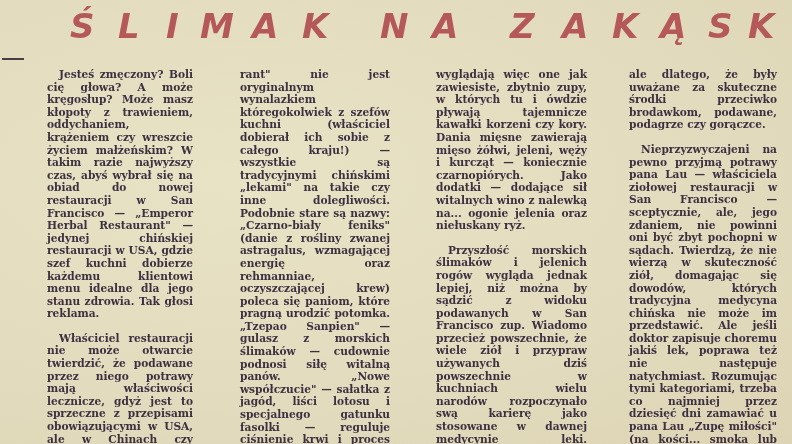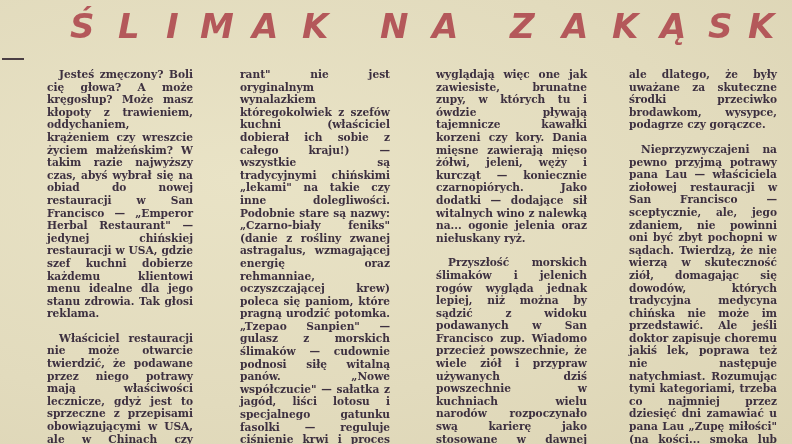--- a/index.html
+++ b/index.html
@@ -75,22 +75,22 @@
     <p>Właściciel restauracji nie może otwarcie twierdzić, że podawane przez niego potrawy mają właściwości lecznicze, gdyż jest to sprzeczne z przepisami obowiązującymi w USA, ale w Chinach czy Hongkongu, gdzie każdy wie, że zupa z mielonych pereł jest doskonała na cerę, a potrawka z dodatkiem sproszkowanych rogów jelenia działa jak odmładzający eliksir, tego rodzaju restauracje funkcjonują już od stuleci.</p>
 
   </div>
 
   <div class="col" id="c2">
     <p class="noindent">rant" nie jest oryginalnym wynalazkiem któregokolwiek z szefów kuchni (właściciel dobierał ich sobie z całego kraju!) — wszystkie są tradycyjnymi chińskimi „lekami" na takie czy inne dolegliwości. Podobnie stare są nazwy: „Czarno-biały feniks" (danie z rośliny zwanej astragalus, wzmagającej energię oraz rehmanniae, oczyszczającej krew) poleca się paniom, które pragną urodzić potomka. „Tzepao Sanpien" — gulasz z morskich ślimaków — cudownie podnosi siłę witalną panów. „Nowe współczucie" — sałatka z jagód, liści lotosu i specjalnego gatunku fasolki — reguluje ciśnienie krwi i proces trawienia. „Przeminęło z wiatrem" jako główny składnik zawiera... ptasie móżdżki i przynosi ulgę przy migrenach.</p>
     <p>Nazwy brzmią bardzo romantycznie, natomiast wygląd samych potraw nie jest zbytnio zachęcający: głównym składnikiem większości dań są rozgotowane na miazgę liście lub korzenie ziół,</p>
   </div>
 
   <div class="col" id="c3">
-    <p class="noindent">wyglądają więc one jak zawiesiste, brunatne zupy, w których tu i ówdzie pływają tajemnicze kawałki korzeni czy kory. Dania mięsne zawierają mięso żółwi, jeleni, węży i kurcząt — koniecznie czarnopiórych. Jako dodatki — dodające sił witalnych wino z nalewką na... ogonie jelenia oraz niełuskany ryż.</p>
+    <p class="noindent">wyglądają więc one jak zawiesiste, zbytnio zupy, w których tu i ówdzie pływają tajemnicze kawałki korzeni czy kory. Dania mięsne zawierają mięso żółwi, jeleni, węży i kurcząt — koniecznie czarnopiórych. Jako dodatki — dodające sił witalnych wino z nalewką na... ogonie jelenia oraz niełuskany ryż.</p>
     <p>Przyszłość morskich ślimaków i jelenich rogów wygląda jednak lepiej, niż można by sądzić z widoku podawanych w San Francisco zup. Wiadomo przecież powszechnie, że wiele ziół i przypraw używanych dziś powszechnie w kuchniach wielu narodów rozpoczynało swą karierę jako stosowane w dawnej medycynie leki. Pionierzy sztuki kulinarnej, którzy po raz pierwszy wprowadzili szafran, bazylię, czosnek czy pieprz, byli w gruncie rzeczy farmakologami. Dobierali przyprawy nie dlatego, że „pasowały" one do takich czy innych dań,</p>
   </div>
 
   <div class="col" id="c4">
-    <p class="noindent">ale dlatego, że były uważane za skuteczne środki przeciwko brodawkom, wysypce, podagrze czy gorączce.</p>
+    <p class="noindent">ale dlatego, że były uważane za skuteczne środki przeciwko brodawkom, podawane, podagrze czy gorączce.</p>
     <p>Nieprzyzwyczajeni na pewno przyjmą potrawy pana Lau — właściciela ziołowej restauracji w San Francisco — sceptycznie, ale, jego zdaniem, nie powinni oni być zbyt pochopni w sądach. Twierdzą, że nie wierzą w skuteczność ziół, domagając się dowodów, których tradycyjna medycyna chińska nie może im przedstawić. Ale jeśli doktor zapisuje choremu jakiś lek, poprawa też nie następuje natychmiast. Rozumując tymi kategoriami, trzeba co najmniej przez dziesięć dni zamawiać u pana Lau „Zupę miłości" (na kości... smoka lub jakiegokolwiek innego, łatwiej dostępnego, kopalnego gada!), aby się wreszcie doczekać pełni małżeńskiego szczęścia. Zdaniem wielu Amerykanów i tak wypada to o wiele taniej niż seria posiedzeń u psychoanalityka... (et)</p>
   </div>
 
 </div>
 
 </body></html>

